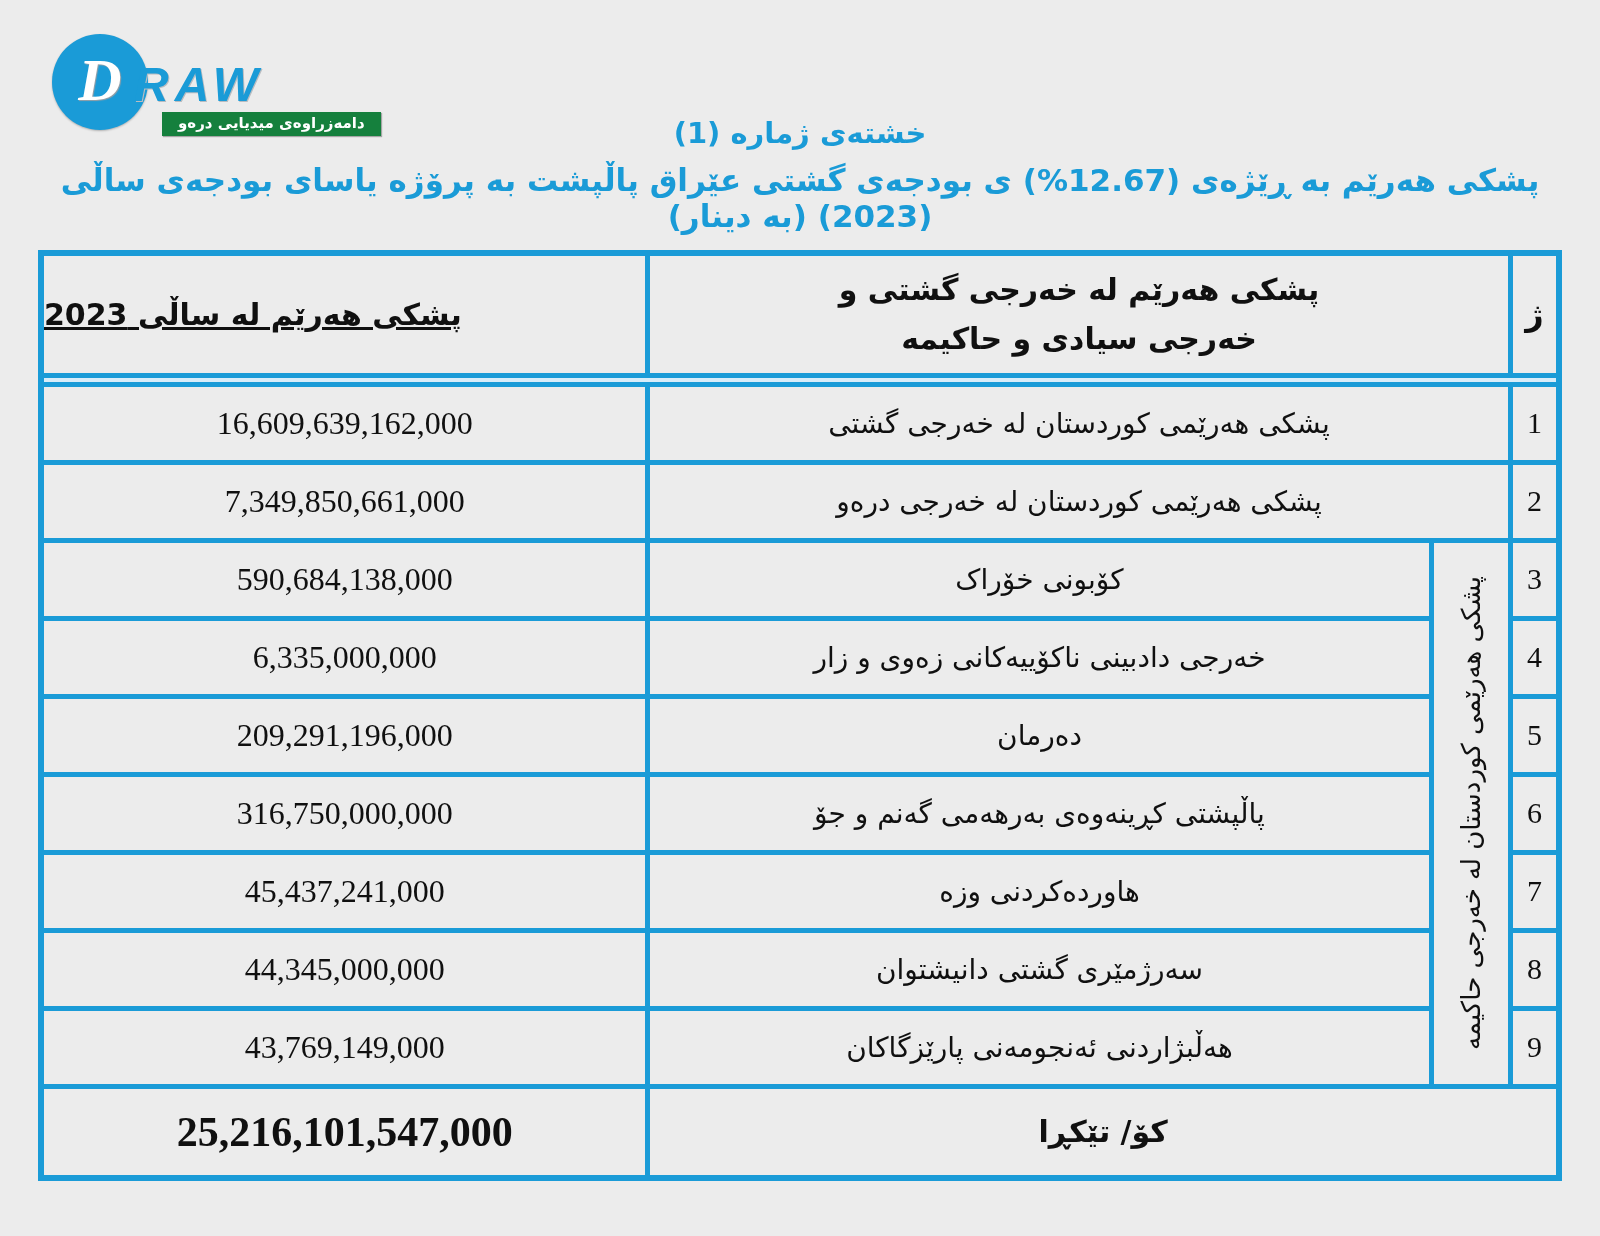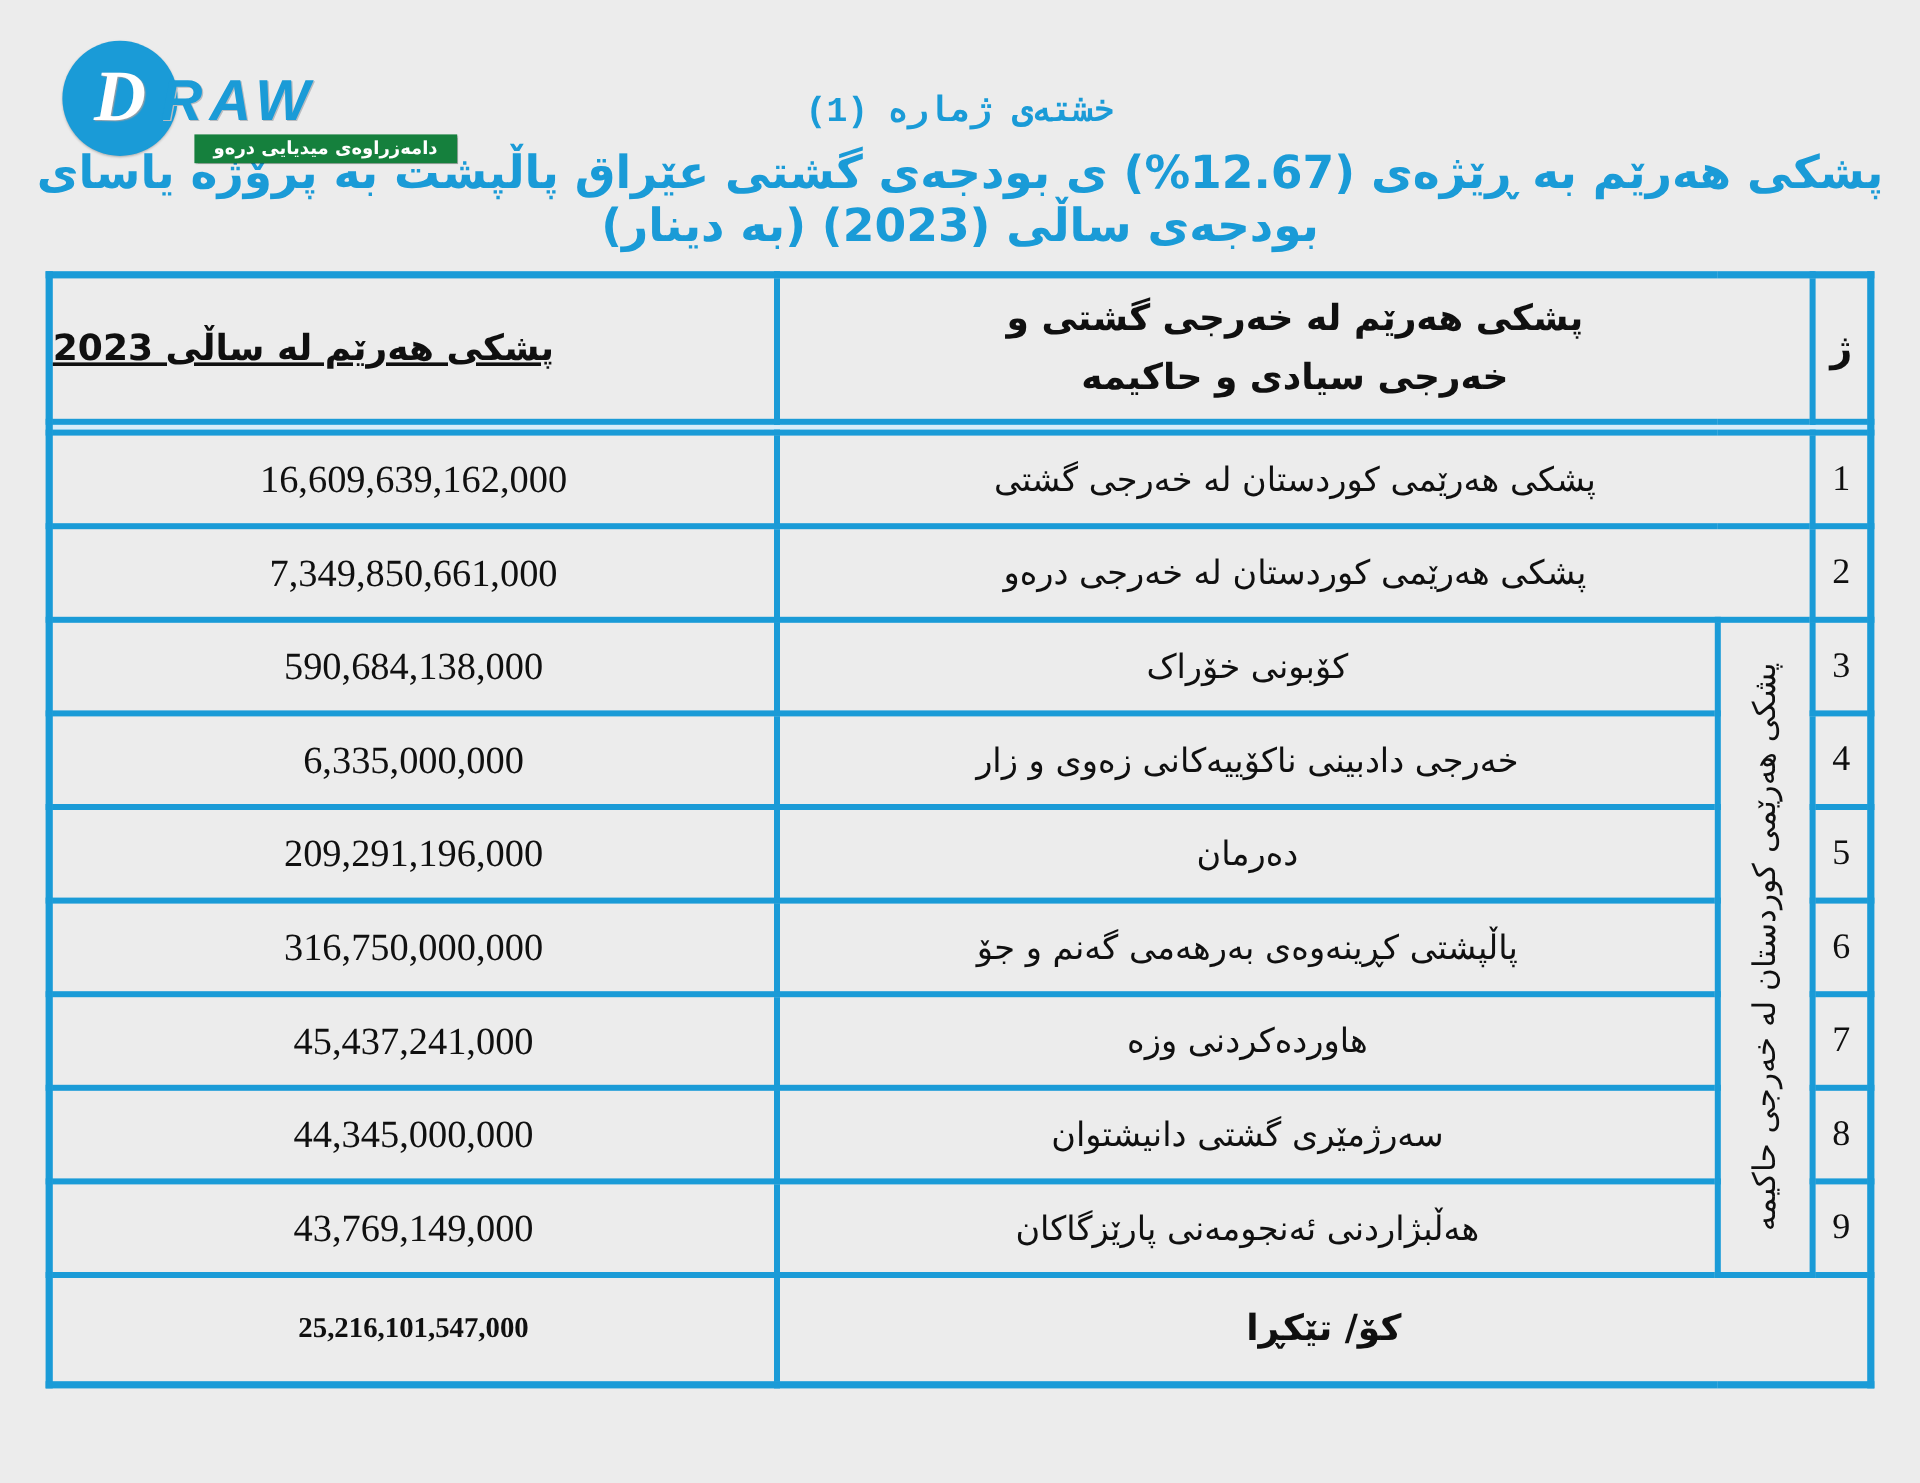--- a/index.html
+++ b/index.html
@@ -34,22 +34,22 @@
   .logo-banner{
     margin-top:3px;margin-left:28px;
     background:#15803d;color:#fff;
     font:bold 15px "DejaVu Sans",sans-serif;
     padding:2px 16px 4px;
     direction:rtl;
     box-shadow:1px 1px 1px rgba(0,0,0,.3);
   }
   
   .titles{direction:rtl;text-align:center;color:#1a9bd7;font-weight:bold;}
-  .title1{padding-top:74px;font-size:29px;font-family:Liberation Mono, monospace;}
-  .title2{margin-top:12px;font-size:38px;}
+  .title1{padding-top:116px;font-size:29px;}
+  .title2{margin-top:12px;font-size:31px;}
   
   table.tbl{
     margin:16px 38px 0 38px;
     width:1524px;
     border-collapse:collapse;
     table-layout:fixed;
     direction:rtl;
     border:6px solid #1a9bd7;
     background:#ececec;
   }
@@ -96,21 +96,21 @@
   .rot-text{
     position:absolute;top:50%;left:50%;
     transform:translate(-50%,-50%) rotate(-90deg);
     white-space:nowrap;direction:rtl;
     font:26px "DejaVu Sans",sans-serif;
   }
   .total-label{
     text-align:center;
     font:bold 30px "DejaVu Sans",sans-serif;
   }
-  .total-val{font-weight:bold;font-size:24px;}
+  .total-val{font-weight:bold;font-size:42px;}
 </style>
 </head>
 <body>
 
 <div class="logo">
   <div class="logo-circle">
     <span>D</span>
   </div>
   <div class="logo-right">
     <div class="logo-raw">RAW</div>

